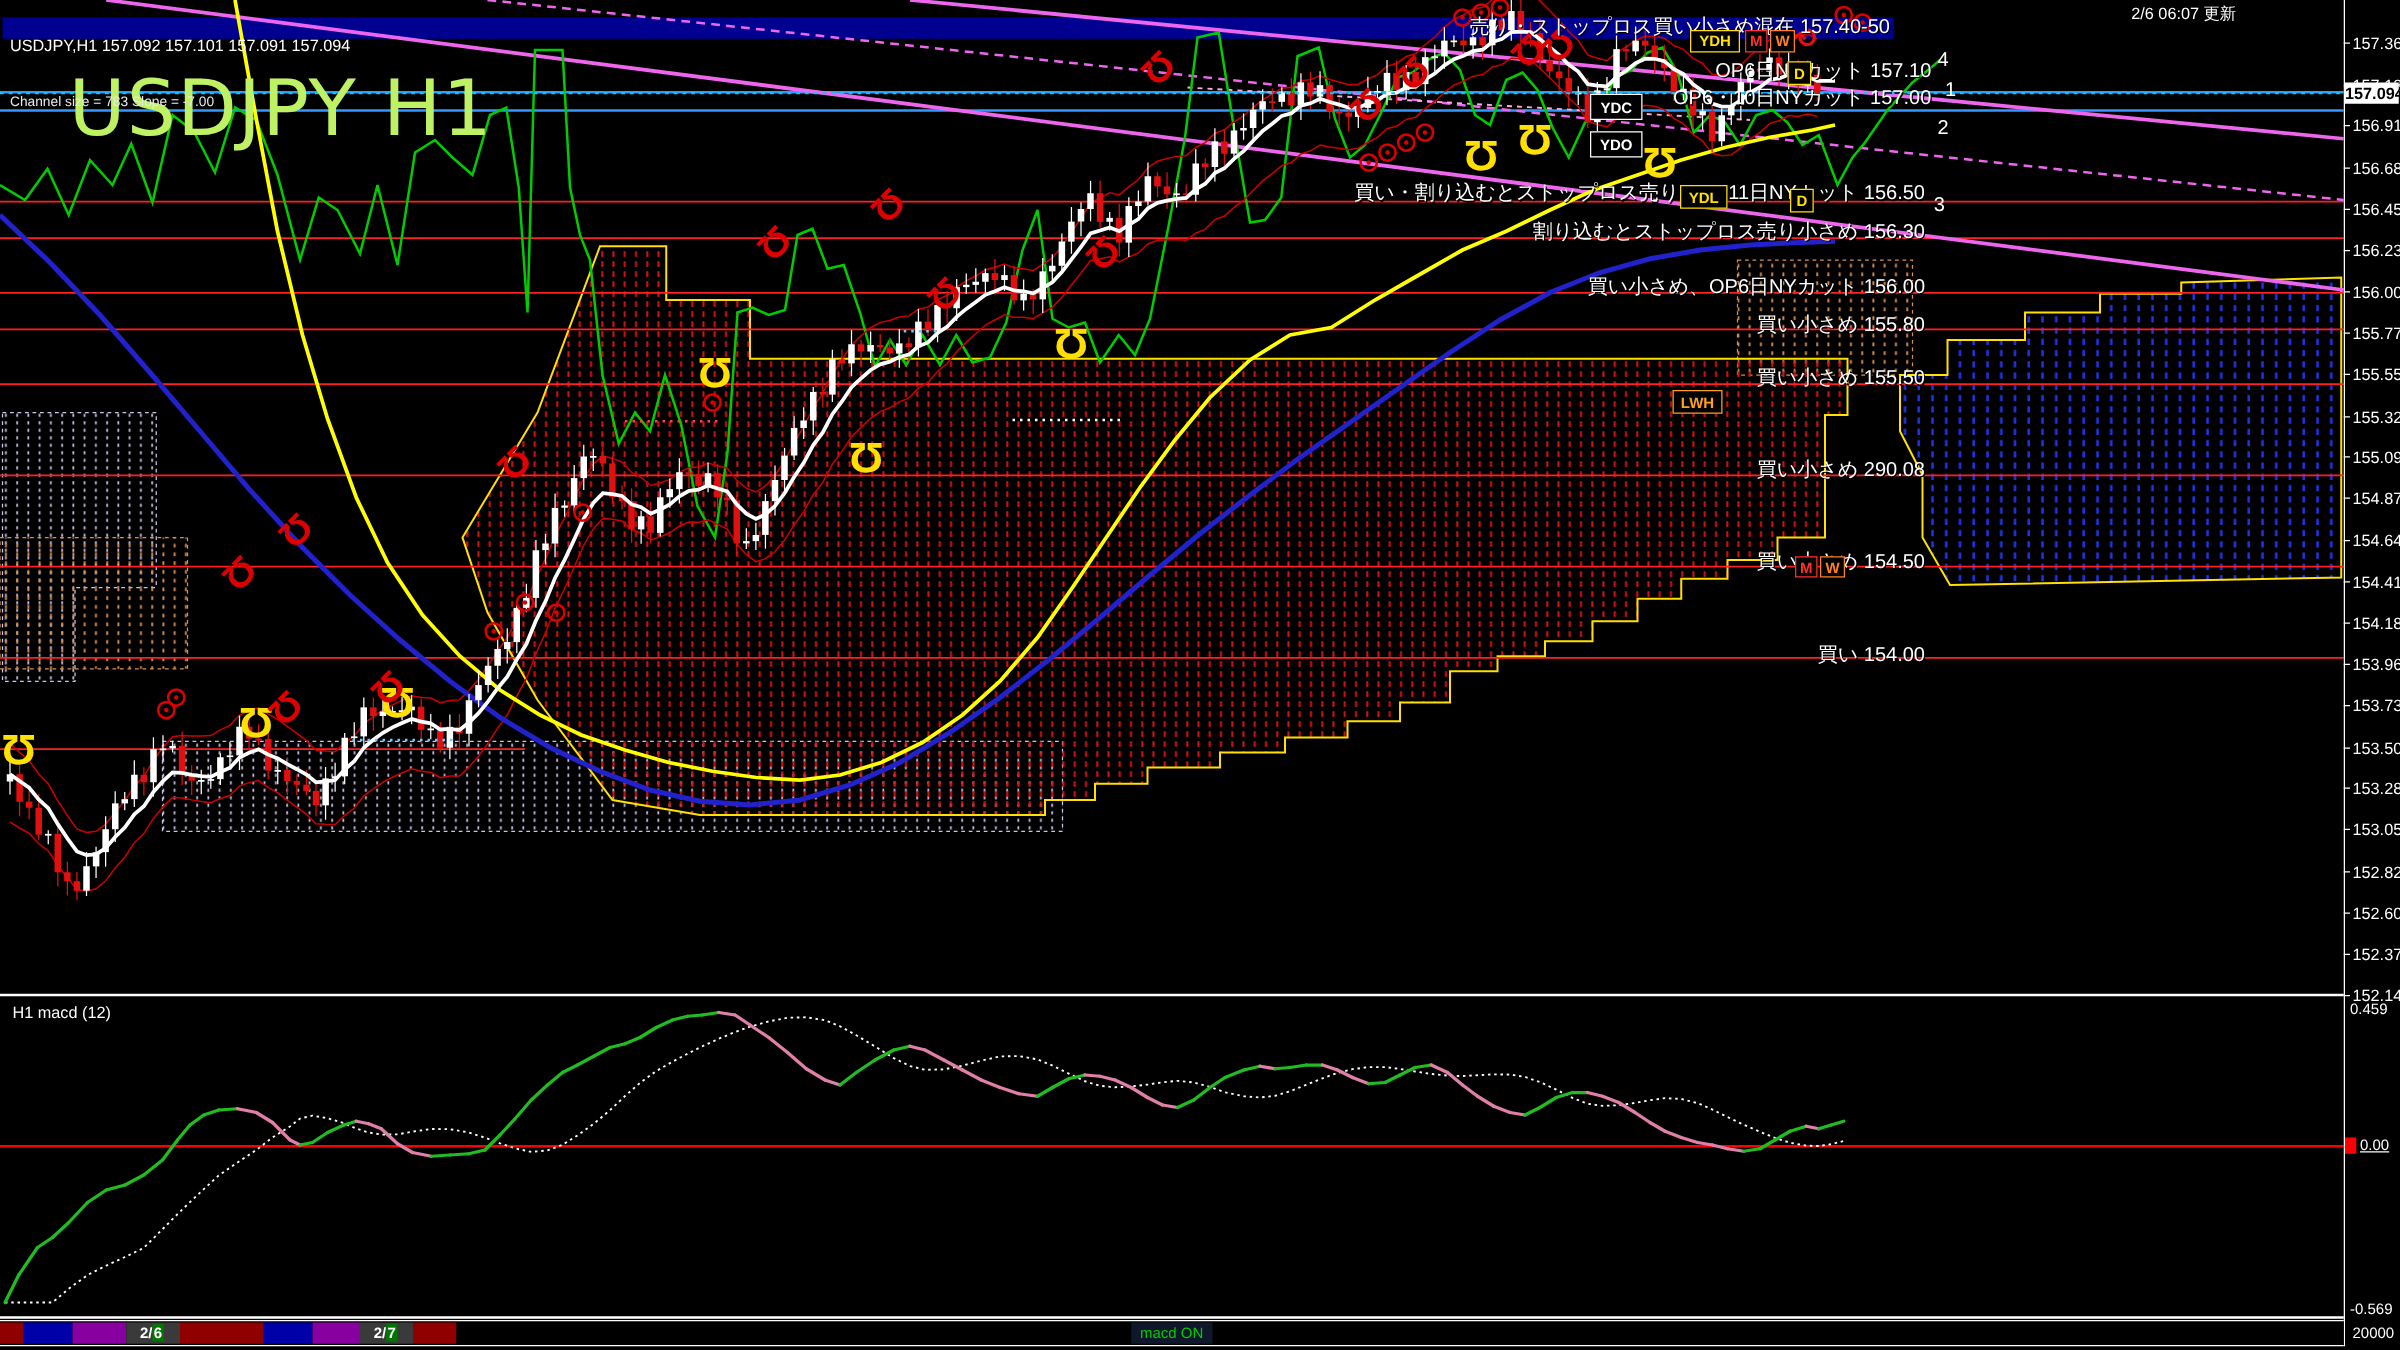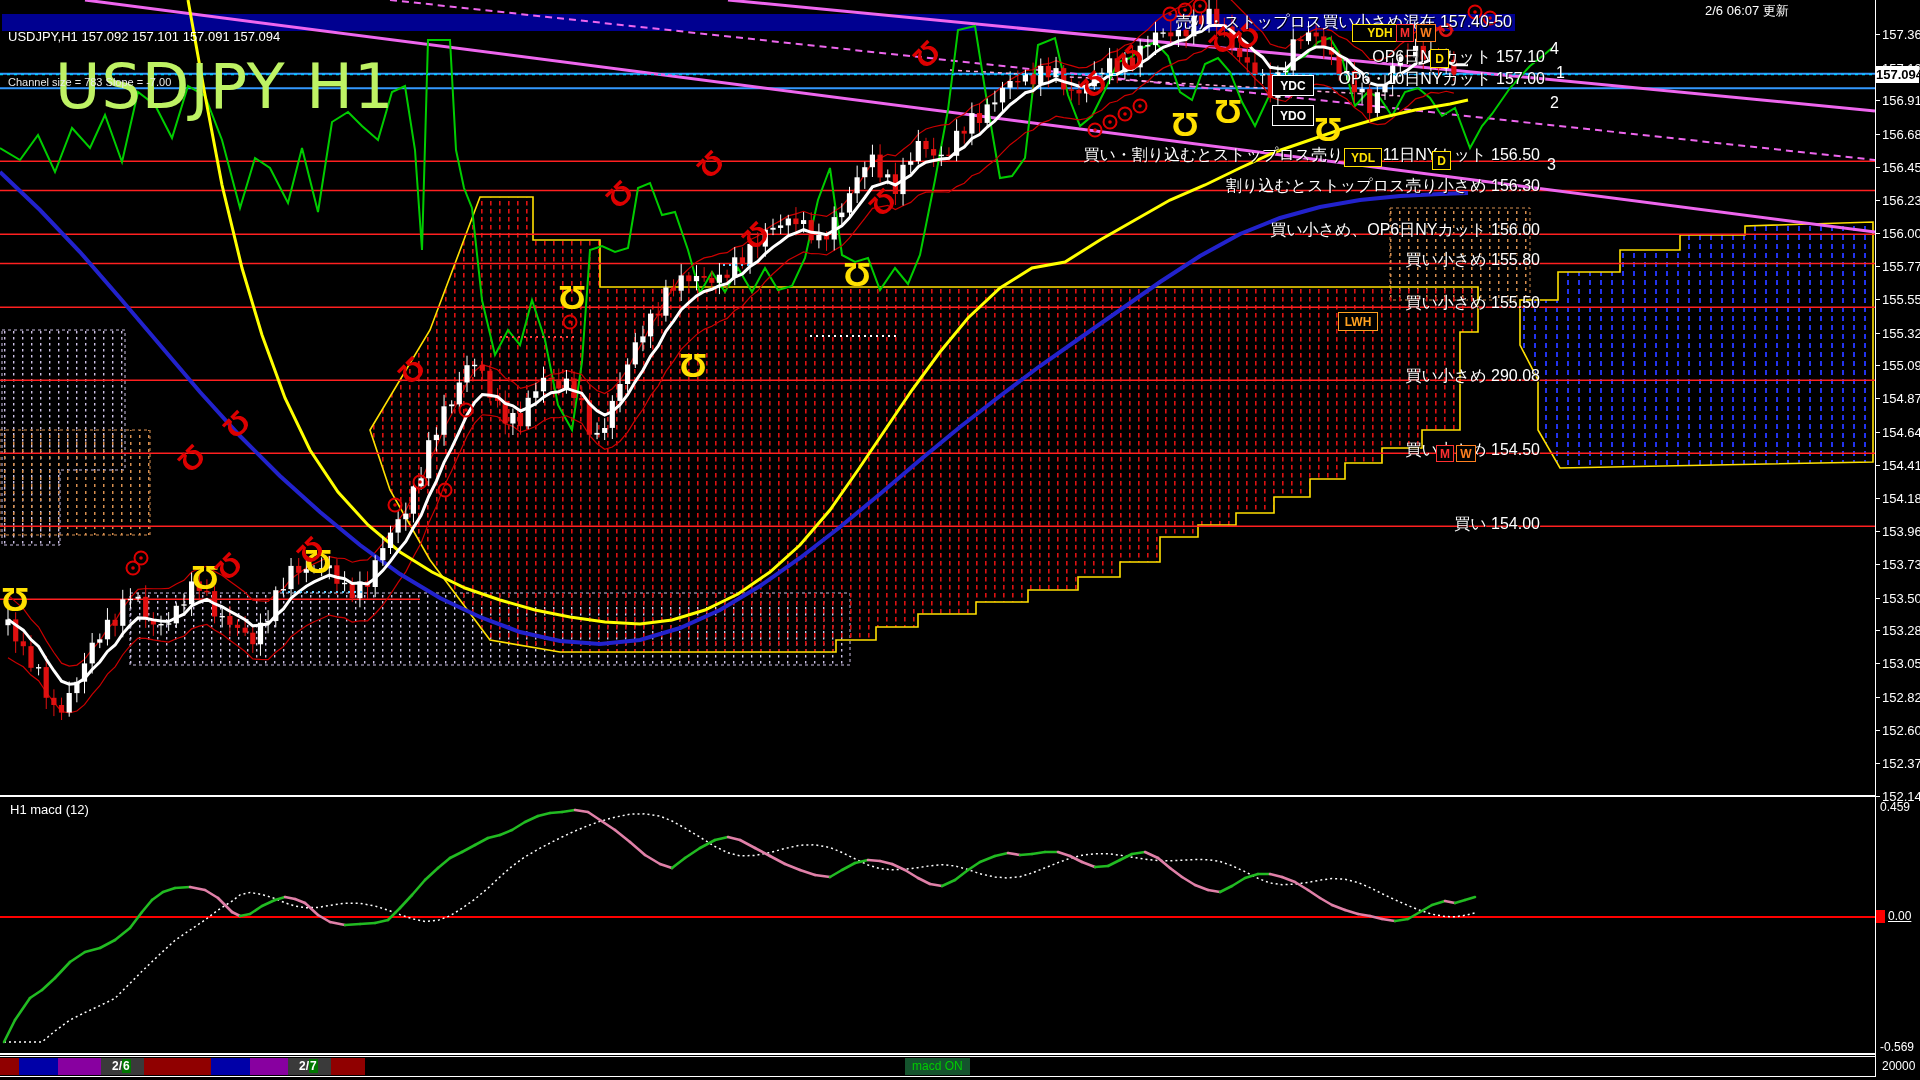--- a/index.html
+++ b/index.html
@@ -28,21 +28,21 @@
   #macd-scale-top{position:absolute;left:1880px;top:800px;font-size:12px;color:#fff;}
   #macd-zero-chip{position:absolute;left:1876px;top:910px;width:9px;height:13px;background:#f00;}
   #macd-scale-zero{position:absolute;left:1888px;top:909px;font-size:12px;color:#fff;text-decoration:underline;}
   #macd-scale-bottom{position:absolute;left:1880px;top:1040px;font-size:12px;color:#fff;}
   #volume-scale{position:absolute;left:1882px;top:1059px;font-size:12px;color:#fff;}
   #strip{position:absolute;left:0;top:1056px;width:1875px;height:21px;background:#000;
          border-top:1px solid #fff;border-bottom:1px solid #fff;box-sizing:border-box;}
   .strip-seg{position:absolute;top:1px;height:17px;}
   .strip-date{position:absolute;top:2px;font-size:12px;color:#fff;font-weight:bold;white-space:nowrap;}
   .strip-date .digit{background:#007700;padding:0 1px;}
-  #macd-on-button{position:absolute;left:905px;top:1px;height:17px;background:#14532d;color:#00cc00;
+  #macd-on-button{position:absolute;left:905px;top:1px;height:17px;background:#0f172a;color:#00cc00;
                   font-size:12px;line-height:17px;padding:0 7px;}
 </style>
 </head>
 <body>
 
 <div id="app">
 
   <svg id="main-svg" width="1875" height="797" viewBox="0 0 1875 797">
       <defs>
 <pattern id="hR" width="9" height="8" patternUnits="userSpaceOnUse">
@@ -700,21 +700,21 @@
       <div class="annotation" style="top: 155px; right: 380px;">買い・割り込むとストップロス売り、OP11日NYカット 156.50</div>
       <div class="annotation" style="top: 186px; right: 380px;">割り込むとストップロス売り小さめ 156.30</div>
       <div class="annotation" style="top: 230px; right: 380px; text-align: center;">買い小さめ、OP6日NYカット 156.00</div>
       <div class="annotation" style="top: 260px; right: 380px;">買い小さめ 155.80</div>
       <div class="annotation" style="top: 303px; right: 380px;">買い小さめ 155.50</div>
       <div class="annotation" style="top: 376px; right: 380px;">買い小さめ 290.08</div>
       <div class="annotation" style="top: 450px; right: 380px;">買い小さめ 154.50</div>
       <div class="annotation" style="top: 524px; right: 380px;">買い 154.00</div>
     </div>
   <div id="badges">
-      <div class="badge" style="left: 1352px; top: 24px; width: 56px; height: 18px; border: 1px solid rgb(255, 224, 0); color: rgb(255, 224, 0);">YDH</div>
+      <div class="badge" style="left: 1352px; top: 24px; width: 40px; height: 18px; border: 1px solid rgb(255, 224, 0); color: rgb(255, 224, 0);">YDH</div>
       <div class="badge" style="left: 1396px; top: 24px; width: 18px; height: 18px; border: 1px solid rgb(255, 48, 48); color: rgb(255, 48, 48);">M</div>
       <div class="badge" style="left: 1416px; top: 24px; width: 20px; height: 18px; border: 1px solid rgb(255, 128, 32); color: rgb(255, 128, 32);">W</div>
       <div class="badge" style="left: 1430px; top: 49px; width: 19px; height: 19px; border: 1px solid rgb(255, 224, 0); color: rgb(255, 224, 0);">D</div>
       <div class="badge" style="left: 1272px; top: 75px; width: 42px; height: 21px; border: 1px solid rgb(255, 255, 255); color: rgb(255, 255, 255);">YDC</div>
       <div class="badge" style="left: 1272px; top: 105px; width: 42px; height: 21px; border: 1px solid rgb(255, 255, 255); color: rgb(255, 255, 255);">YDO</div>
       <div class="badge" style="left: 1344px; top: 148px; width: 38px; height: 19px; border: 1px solid rgb(255, 224, 0); color: rgb(255, 224, 0);">YDL</div>
       <div class="badge" style="left: 1432px; top: 151px; width: 19px; height: 19px; border: 1px solid rgb(255, 224, 0); color: rgb(255, 224, 0);">D</div>
       <div class="badge" style="left: 1338px; top: 312px; width: 40px; height: 19px; border: 1px solid rgb(255, 160, 32); color: rgb(255, 160, 32);">LWH</div>
       <div class="badge" style="left: 1436px; top: 445px; width: 18px; height: 17px; border: 1px solid rgb(255, 48, 48); color: rgb(255, 48, 48);">M</div>
       <div class="badge" style="left: 1456px; top: 445px; width: 20px; height: 17px; border: 1px solid rgb(255, 128, 32); color: rgb(255, 128, 32);">W</div>

